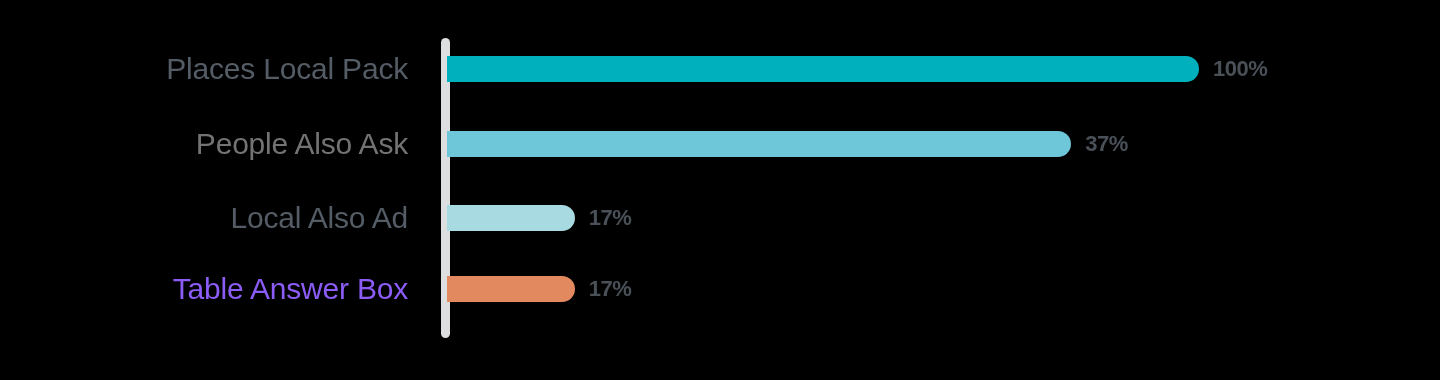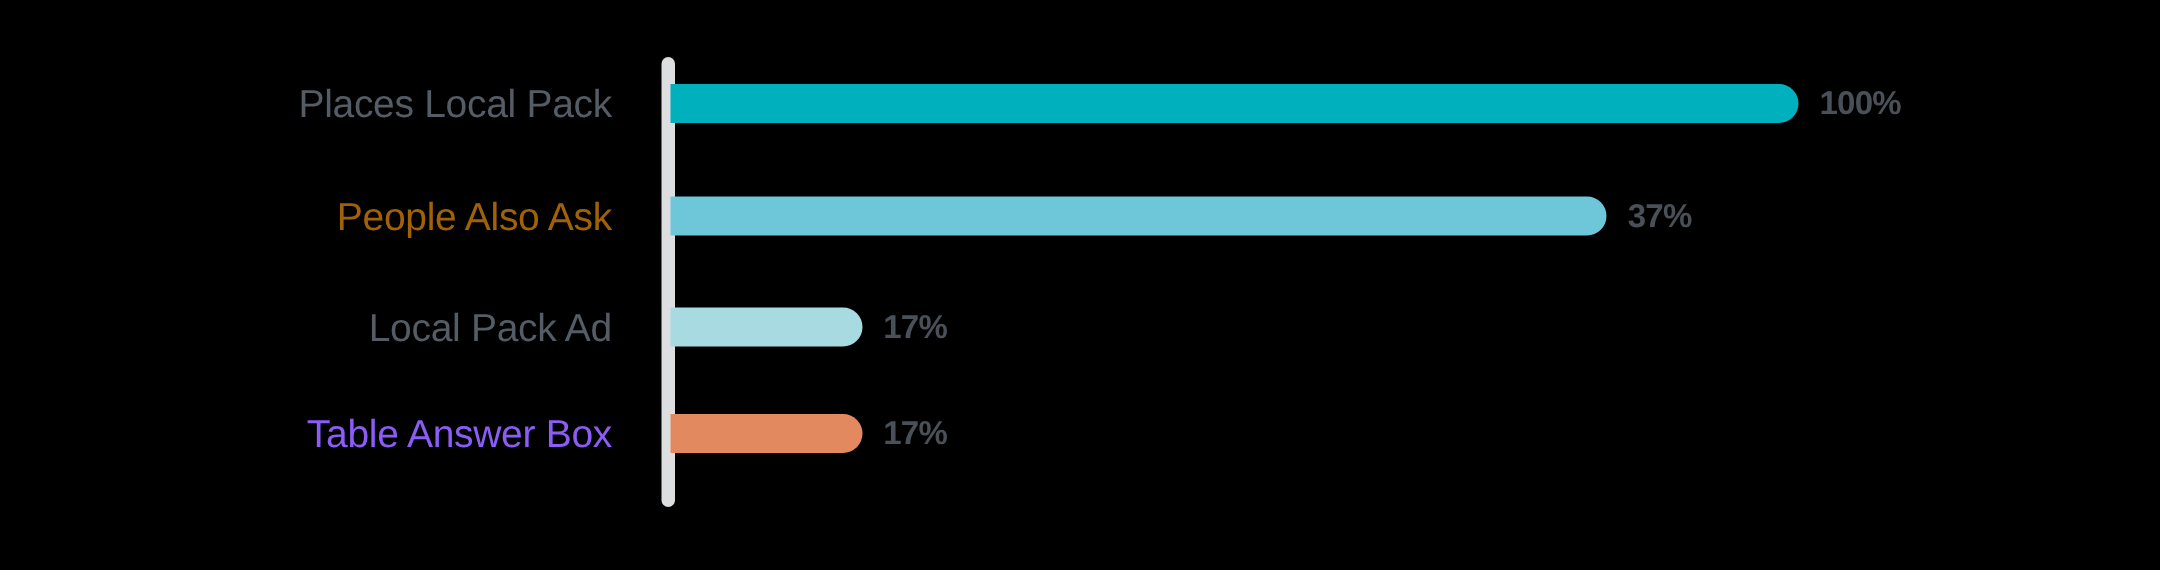--- a/index.html
+++ b/index.html
@@ -43,21 +43,21 @@
     display: flex;
     align-items: center;
   }
 
   .cat-label {
     position: absolute;
     left: 40px;
     width: 368px;
     text-align: right;
     color: #545c66;
-    font-size: 26px;
+    font-size: 30px;
     font-weight: 400;
     letter-spacing: -0.2px;
     white-space: nowrap;
   }
 
   .bar-wrap {
     position: absolute;
     left: 447px;
     height: 26px;
     display: flex;
@@ -91,29 +91,29 @@
 
     <div class="bar-row" style="top:34px;">
       <span class="cat-label" style="color: rgb(84, 92, 102);">Places Local Pack</span>
       <span class="bar-wrap">
         <span class="bar" style="width: 752px; background: rgb(0, 176, 189);"></span>
         <span class="value-label" style="color: rgb(74, 80, 88);">100%</span>
       </span>
     </div>
 
     <div class="bar-row" style="top:109px;">
-      <span class="cat-label" style="color: #a16207;">People Also Ask</span>
+      <span class="cat-label" style="color: #737373;">People Also Ask</span>
       <span class="bar-wrap">
         <span class="bar" style="width: 624.16px; background: rgb(110, 198, 217);"></span>
         <span class="value-label" style="color: rgb(74, 80, 88);">37%</span>
       </span>
     </div>
 
     <div class="bar-row" style="top:183px;">
-      <span class="cat-label" style="color: rgb(84, 92, 102);">Local Pack Ad</span>
+      <span class="cat-label" style="color: rgb(84, 92, 102);">Local Also Ad</span>
       <span class="bar-wrap">
         <span class="bar" style="width: 127.84px; background: rgb(168, 218, 226);"></span>
         <span class="value-label" style="color: rgb(74, 80, 88);">17%</span>
       </span>
     </div>
 
     <div class="bar-row" style="top:254px;">
       <span class="cat-label" style="color: #8b5cf6;">Table Answer Box</span>
       <span class="bar-wrap">
         <span class="bar" style="width: 127.84px; background: rgb(227, 137, 95);"></span>

